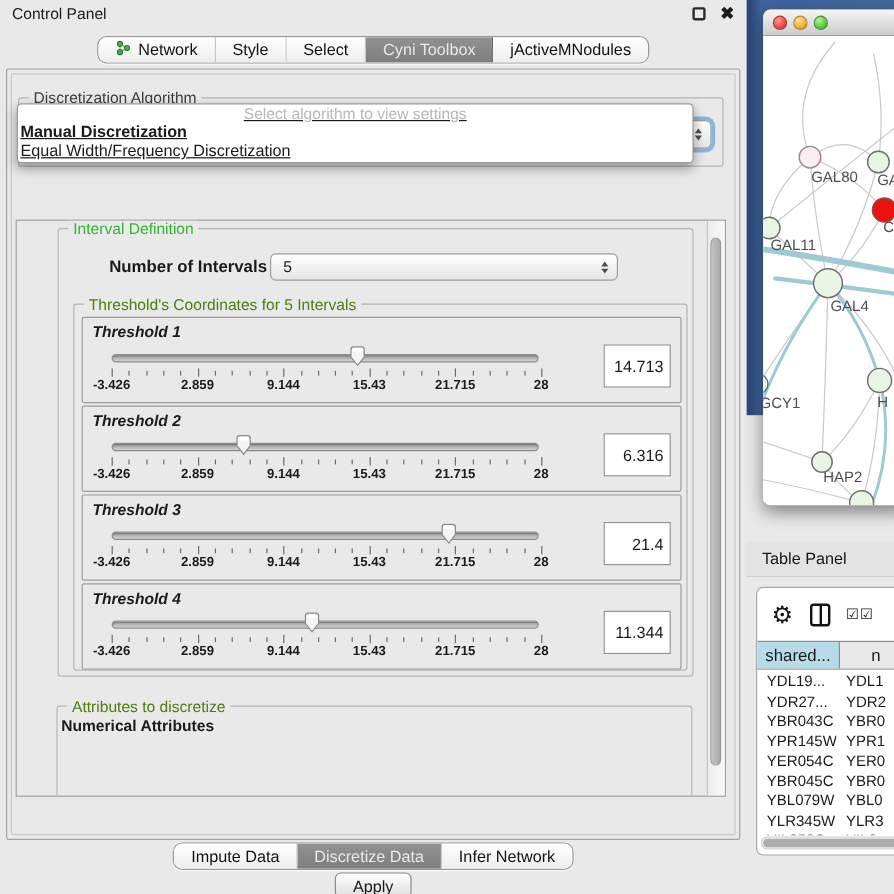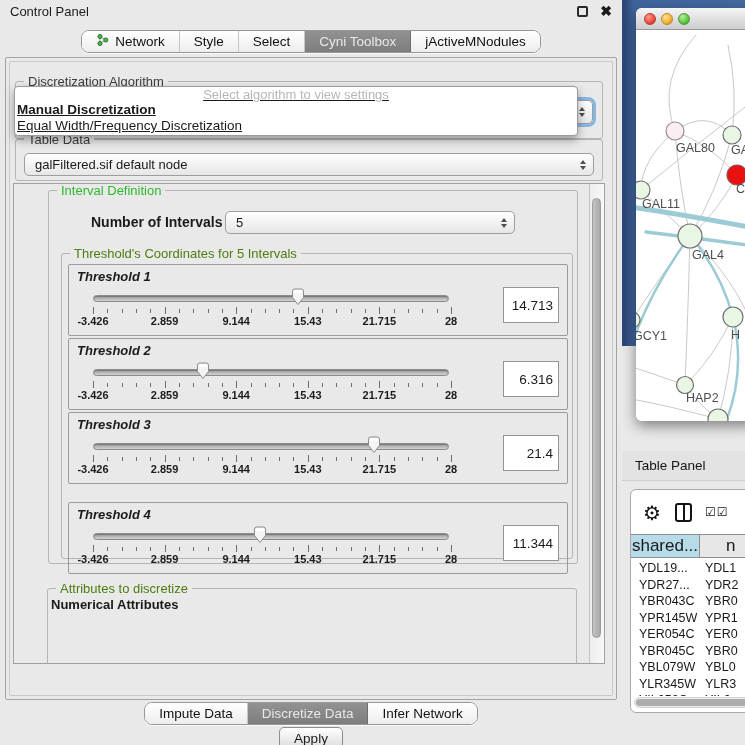--- a/index.html
+++ b/index.html
@@ -111,21 +111,21 @@
   .right-lower { position:absolute; left:0; top:481px; width:100%; height:264px; background:#e9e9e9; }
   .table-card { position:absolute; left:8px; top:8px; width:210px; height:224px; background:#fff;
     border:1px solid #a9a9a9; border-radius:6px; overflow:hidden; }
   .card-toolbar { position:absolute; left:0; top:4px; width:100%; height:40px; }
   .gear { position:absolute; left:12px; top:6px; font-size:20px; color:#141414; line-height:26px; }
   .split-icon { position:absolute; left:44px; top:9px; width:17px; height:19px; border:2px solid #141414; border-radius:3px; }
   .split-icon::after { content:""; position:absolute; left:5.5px; top:0; width:2px; height:15px; background:#141414; }
   .checks { position:absolute; left:74px; top:11px; font-size:12px; letter-spacing:1px; color:#141414; }
   .card-header { position:absolute; left:0; top:44px; width:100%; height:24px; display:flex;
     border-top:1px solid #8e8e8e; border-bottom:1px solid #8e8e8e; }
-  .hcell { display:flex; align-items:center; justify-content:center; font-size:17px; height:100%; }
+  .hcell { display:flex; align-items:center; justify-content:center; font-size:14px; height:100%; }
   .hcell.sel { width:69px; background:#b7dbe9; border-right:1px solid #8e8e8e; }
   .hcell.plain { flex:1; background:#e7e7e7; justify-content:flex-start; padding-left:26px; }
   .card-rows { position:absolute; left:0; top:70px; width:100%; bottom:16px; overflow:hidden; }
   .trow { display:flex; height:16.5px; align-items:center; }
   .tcell1 { width:66px; padding-left:8px; font-size:12.5px; white-space:nowrap; overflow:hidden; }
   .tcell2 { flex:1; padding-left:8px; font-size:12.5px; white-space:nowrap; overflow:hidden; }
   .hscroll { position:absolute; left:3px; right:3px; bottom:4px; height:11px; background:#ececec;
     border:1px solid #d2d2d2; border-radius:6px; }
   .hscroll .hthumb { position:absolute; left:1px; top:1px; height:7px; width:96%; background:#adadad; border-radius:4px; }
 </style>
@@ -174,30 +174,20 @@
     <div class="group" id="algo-group">
       <span class="group-label gl-plain">Discretization Algorithm</span>
       <div class="combo" id="algo-combo">
         <div class="stepper">
             <div class="tri-up"></div>
             <div class="tri-dn"></div>
           </div>
       </div>
     </div>
 
-    <div class="group" id="tabledata-group">
-      <span class="group-label gl-plain">Table Data</span>
-      <div class="combo" id="tabledata-combo">
-        <span>galFiltered.sif default node</span>
-        <div class="stepper">
-            <div class="tri-up"></div>
-            <div class="tri-dn"></div>
-          </div>
-      </div>
-    </div>
 
     <div id="main-scroll">
       <div class="group" id="interval-group">
         <span class="group-label gl-green">Interval Definition</span>
         <span class="noi-label">Number of Intervals</span>
         <div class="combo" id="noi-combo">
           <span>5</span>
           <div class="stepper">
               <div class="tri-up"></div>
               <div class="tri-dn"></div>
@@ -340,21 +330,21 @@
                     <span style="left: 0%;">-3.426</span>
                     <span style="left: 20%;">2.859</span>
                     <span style="left: 40%;">9.144</span>
                     <span style="left: 60%;">15.43</span>
                     <span style="left: 80%;">21.715</span>
                     <span style="left: 100%;">28</span>
                   </div>
                   <div class="value-box">21.4</div>
                 </div>
               </div>
-              <div class="thr-box" style="top: 248px; padding-left: 12px;">
+              <div class="thr-box" style="top: 232px; padding-left: 12px;">
                 <div class="thr-title">Threshold 4</div>
                 <div class="slider">
                   <div class="track"></div>
                   <div class="thumb-s" style="left: 175.318px;"><svg width="15" height="18" viewBox="0 0 15 18">
                       <path d="M2 3.2 Q2 1 4.2 1 L10.8 1 Q13 1 13 3.2 L13 9.5 L7.5 16.5 L2 9.5 Z" fill="#f4f4f4" stroke="#8a8a8a"></path>
                       <path d="M3.2 3.4 Q3.2 2.2 4.5 2.2 L10.5 2.2 Q11.8 2.2 11.8 3.4 L11.8 5 L3.2 5 Z" fill="#ffffff"></path>
                     </svg></div>
                   <div class="ticks">
                     <div class="tick major" style="left: 0%;"></div>
                     <div class="tick" style="left: 4%;"></div>

